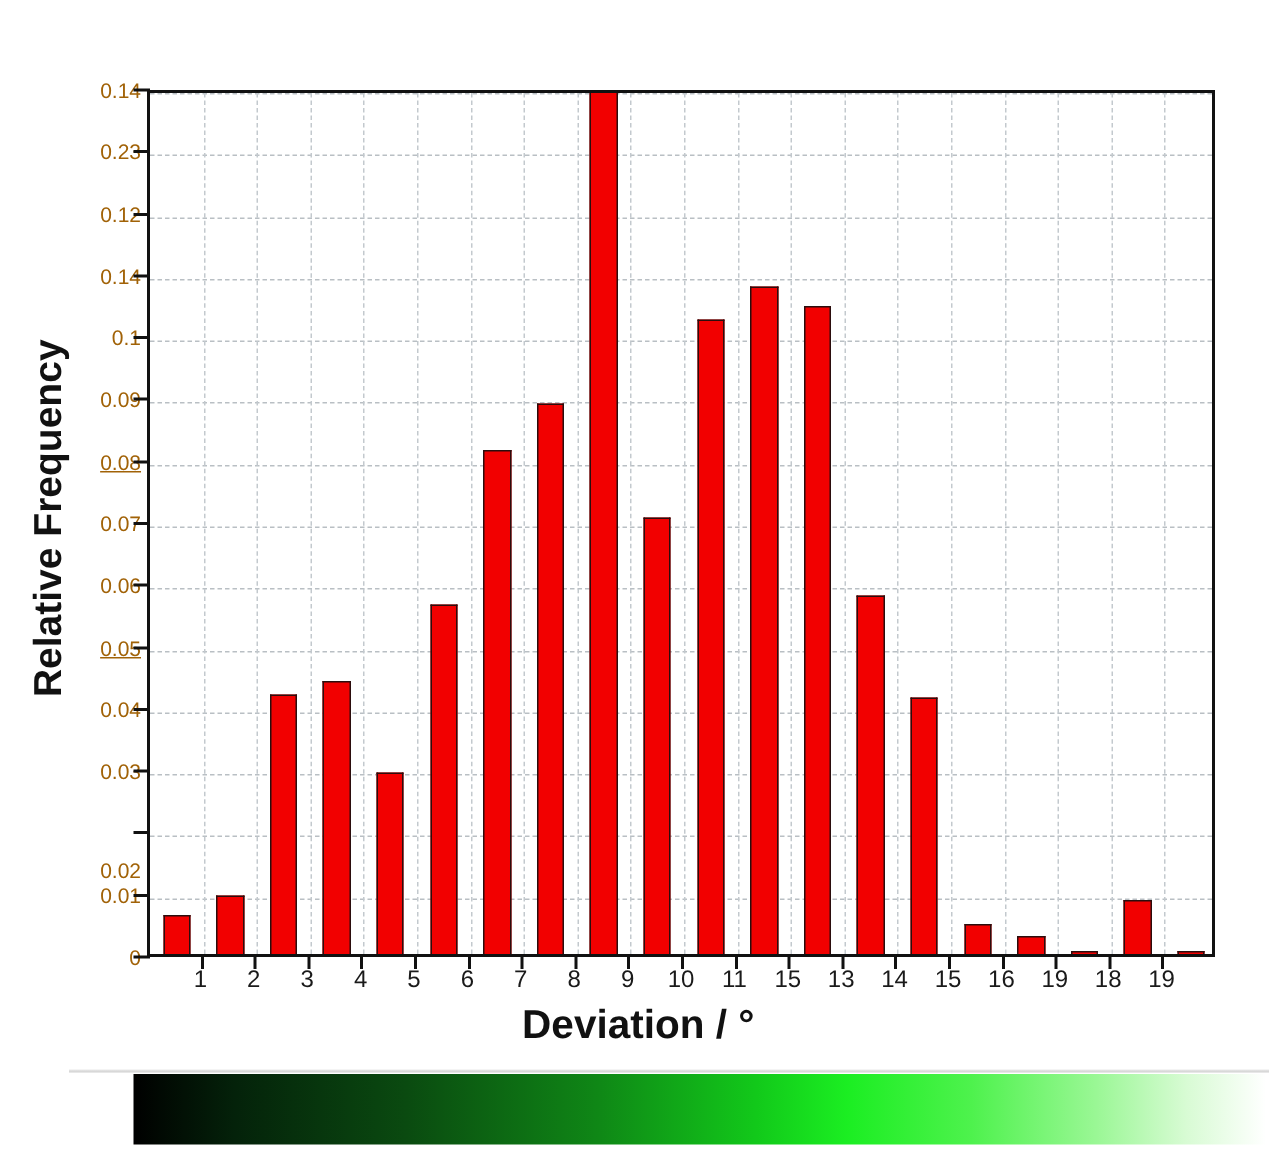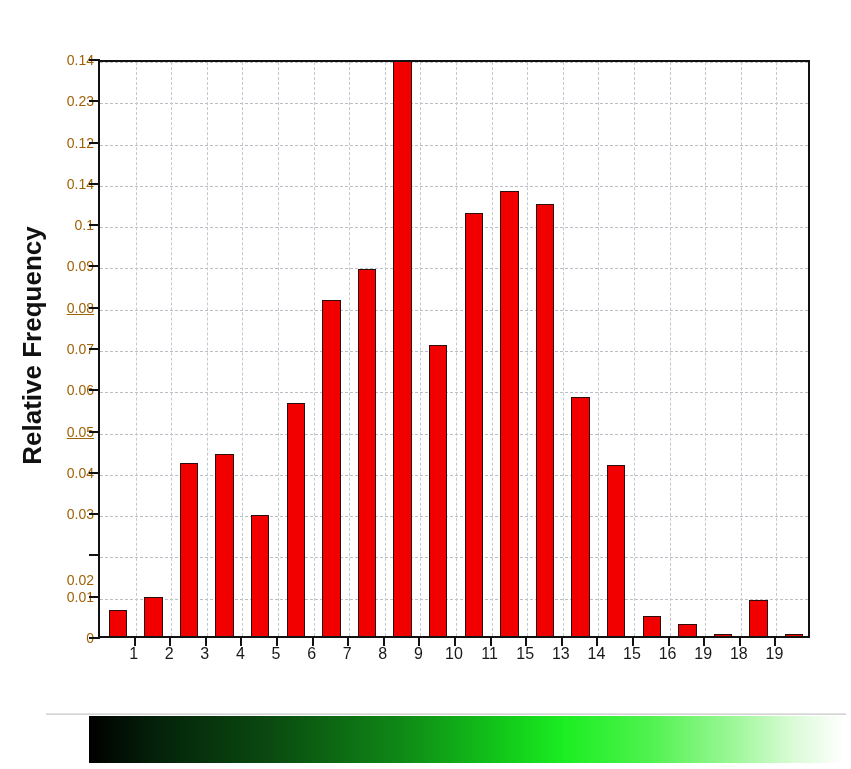--- a/index.html
+++ b/index.html
@@ -286,18 +286,19 @@
       <div class="xtick-label" style="left: 427.2px;">15</div>
       <div class="xtick-label" style="left: 462.8px;">13</div>
       <div class="xtick-label" style="left: 498.4px;">14</div>
       <div class="xtick-label" style="left: 534px;">15</div>
       <div class="xtick-label" style="left: 569.6px;">16</div>
       <div class="xtick-label" style="left: 605.2px;">19</div>
       <div class="xtick-label" style="left: 640.8px;">18</div>
       <div class="xtick-label" style="left: 676.4px;">19</div>
     </div>
 
+  <div id="xlabel">Deviation / °</div>
 </div>
 
 <div id="colorbar-wrap">
   <div id="colorbar-rule"></div>
   <div id="colorbar"></div>
 </div>
 
 </body></html>

